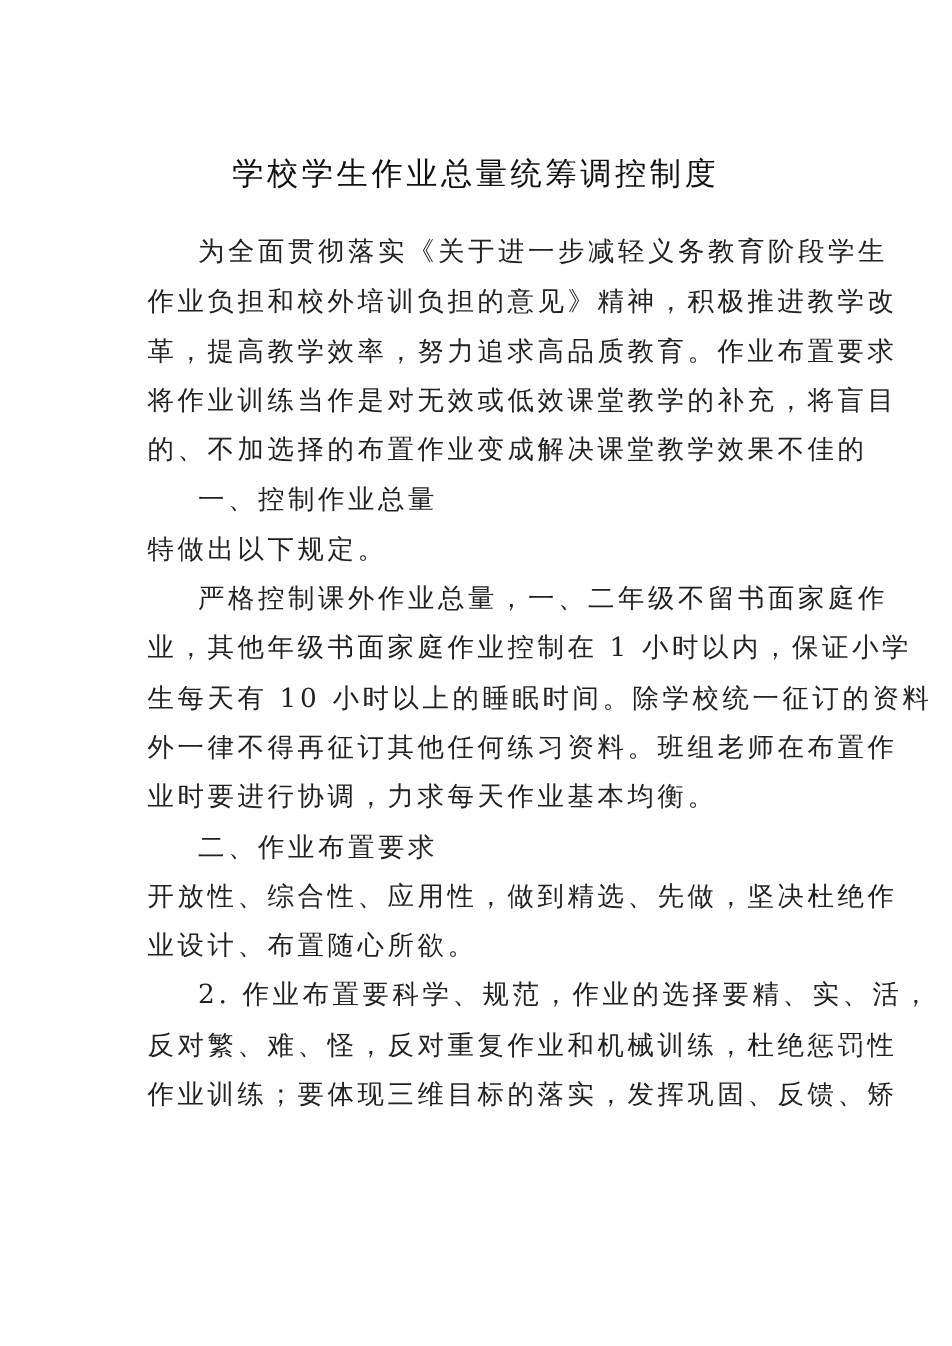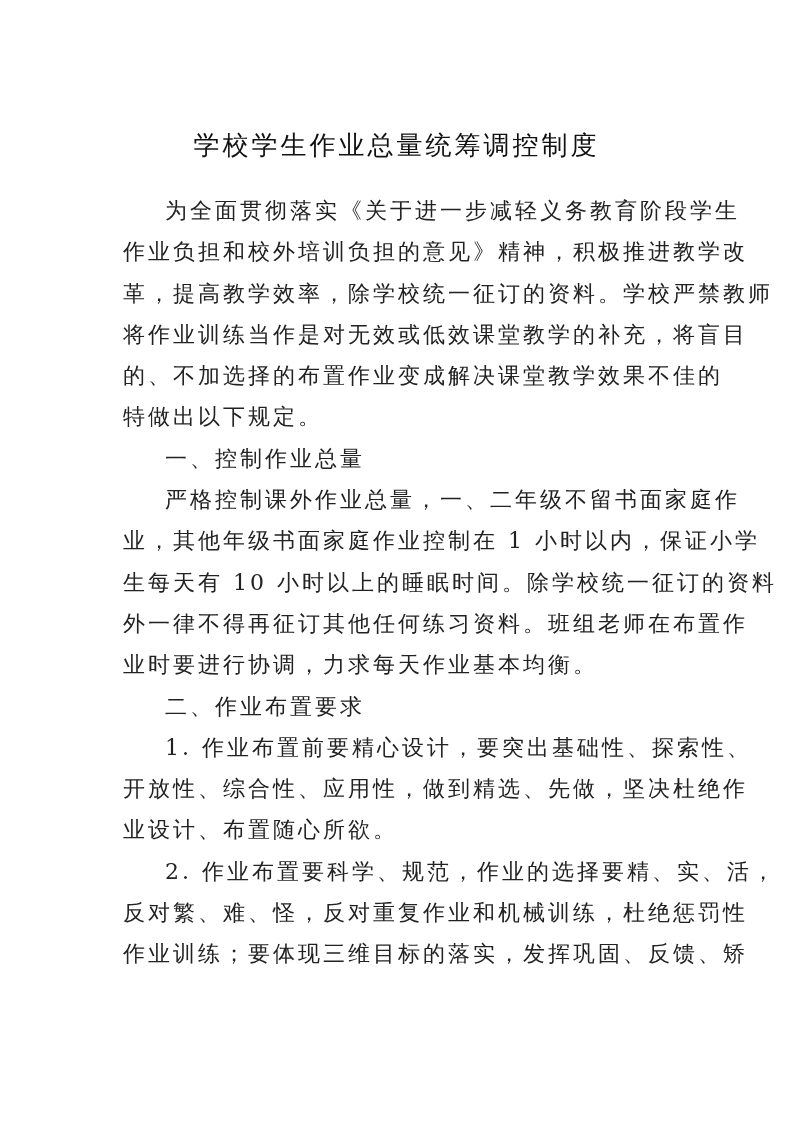--- a/index.html
+++ b/index.html
@@ -28,36 +28,35 @@
   </style>
 </head>
 <body>
 
 <div class="page">
   <div class="title">学校学生作业总量统筹调控制度</div>
 
   <div class="body">
     <div class="line indent">为全面贯彻落实《关于进一步减轻义务教育阶段学生</div>
     <div class="line">作业负担和校外培训负担的意见》精神，积极推进教学改</div>
-    <div class="line">革，提高教学效率，除学校统一征订的资料。学校严禁教师</div>
+    <div class="line">革，提高教学效率，努力追求高品质教育。作业布置要求</div>
     <div class="line">将作业训练当作是对无效或低效课堂教学的补充，将盲目</div>
     <div class="line">的、不加选择的布置作业变成解决课堂教学效果不佳的</div>
+    <div class="line indent">一、控制作业总量</div>
+
     <div class="line">特做出以下规定。</div>
-
-    <div class="line indent">一、控制作业总量</div>
 
     <div class="line indent">严格控制课外作业总量，一、二年级不留书面家庭作</div>
     <div class="line">业，其他年级书面家庭作业控制在 1 小时以内，保证小学</div>
     <div class="line">生每天有 10 小时以上的睡眠时间。除学校统一征订的资料</div>
     <div class="line">外一律不得再征订其他任何练习资料。班组老师在布置作</div>
     <div class="line">业时要进行协调，力求每天作业基本均衡。</div>
 
     <div class="line indent">二、作业布置要求</div>
 
-    <div class="line indent">1. 作业布置前要精心设计，要突出基础性、探索性、</div>
     <div class="line">开放性、综合性、应用性，做到精选、先做，坚决杜绝作</div>
     <div class="line">业设计、布置随心所欲。</div>
 
     <div class="line indent">2. 作业布置要科学、规范，作业的选择要精、实、活，</div>
     <div class="line">反对繁、难、怪，反对重复作业和机械训练，杜绝惩罚性</div>
     <div class="line">作业训练；要体现三维目标的落实，发挥巩固、反馈、矫</div>
   </div>
 </div>
 
 </body></html>

